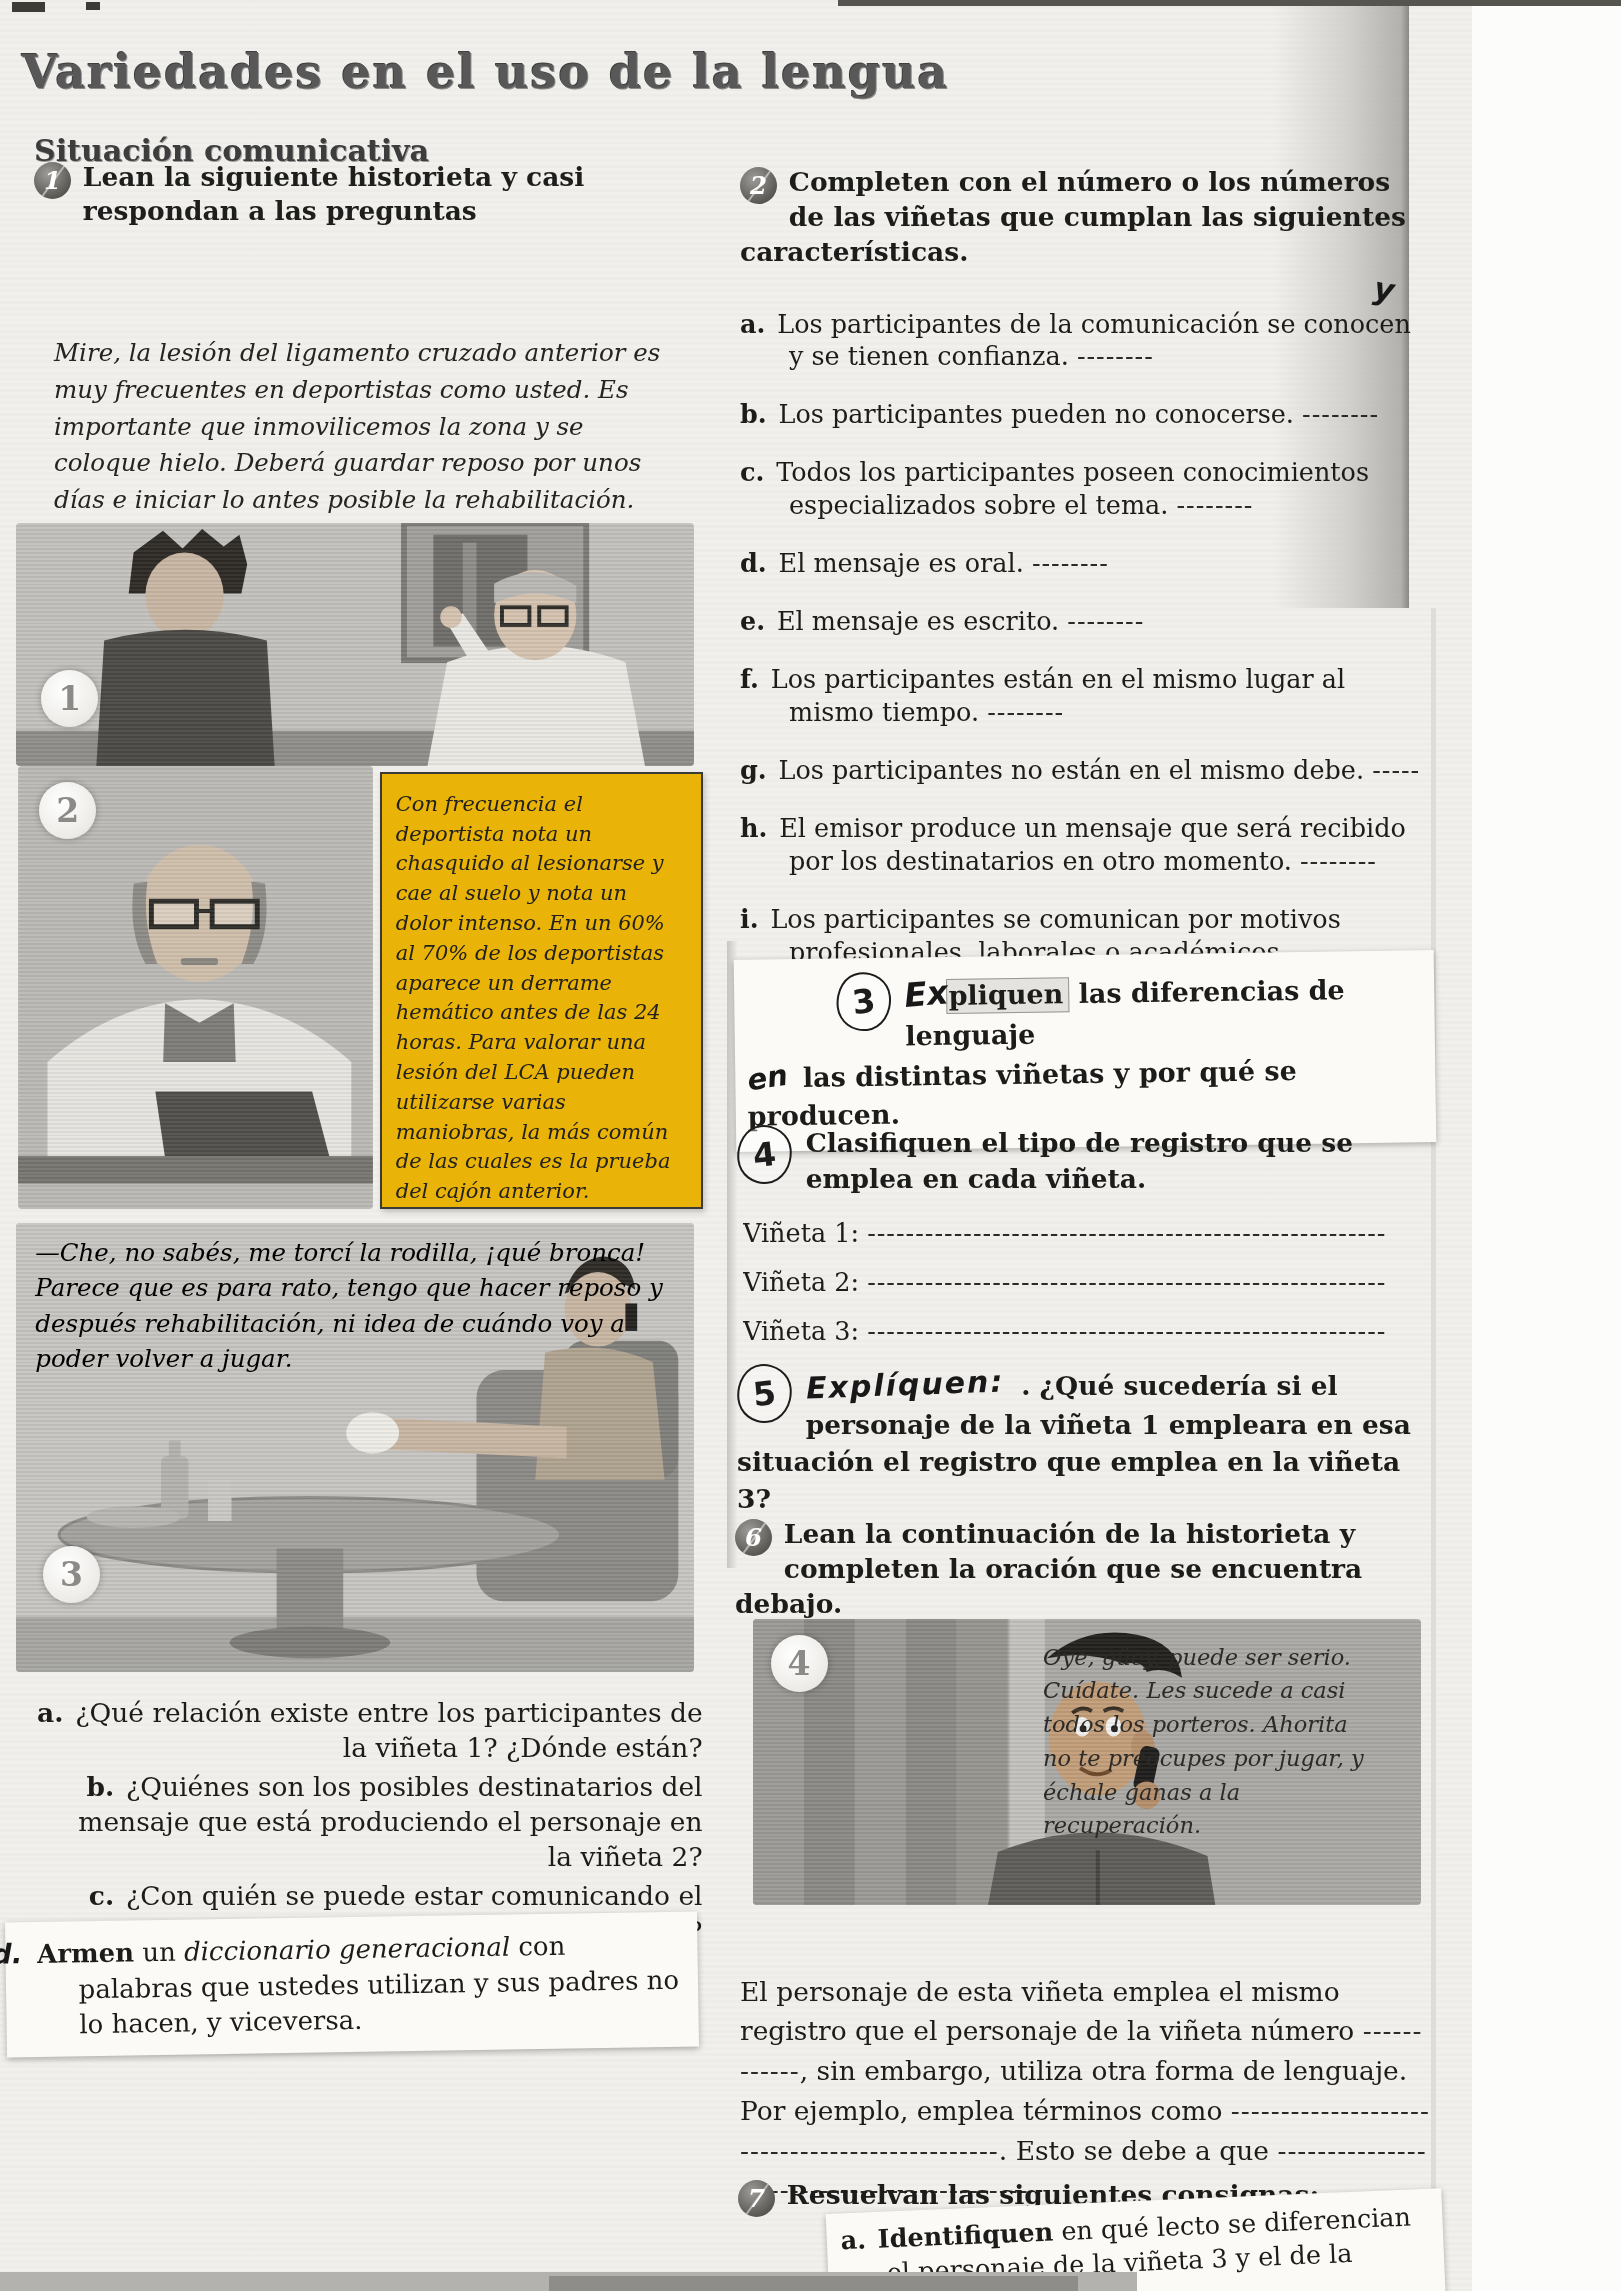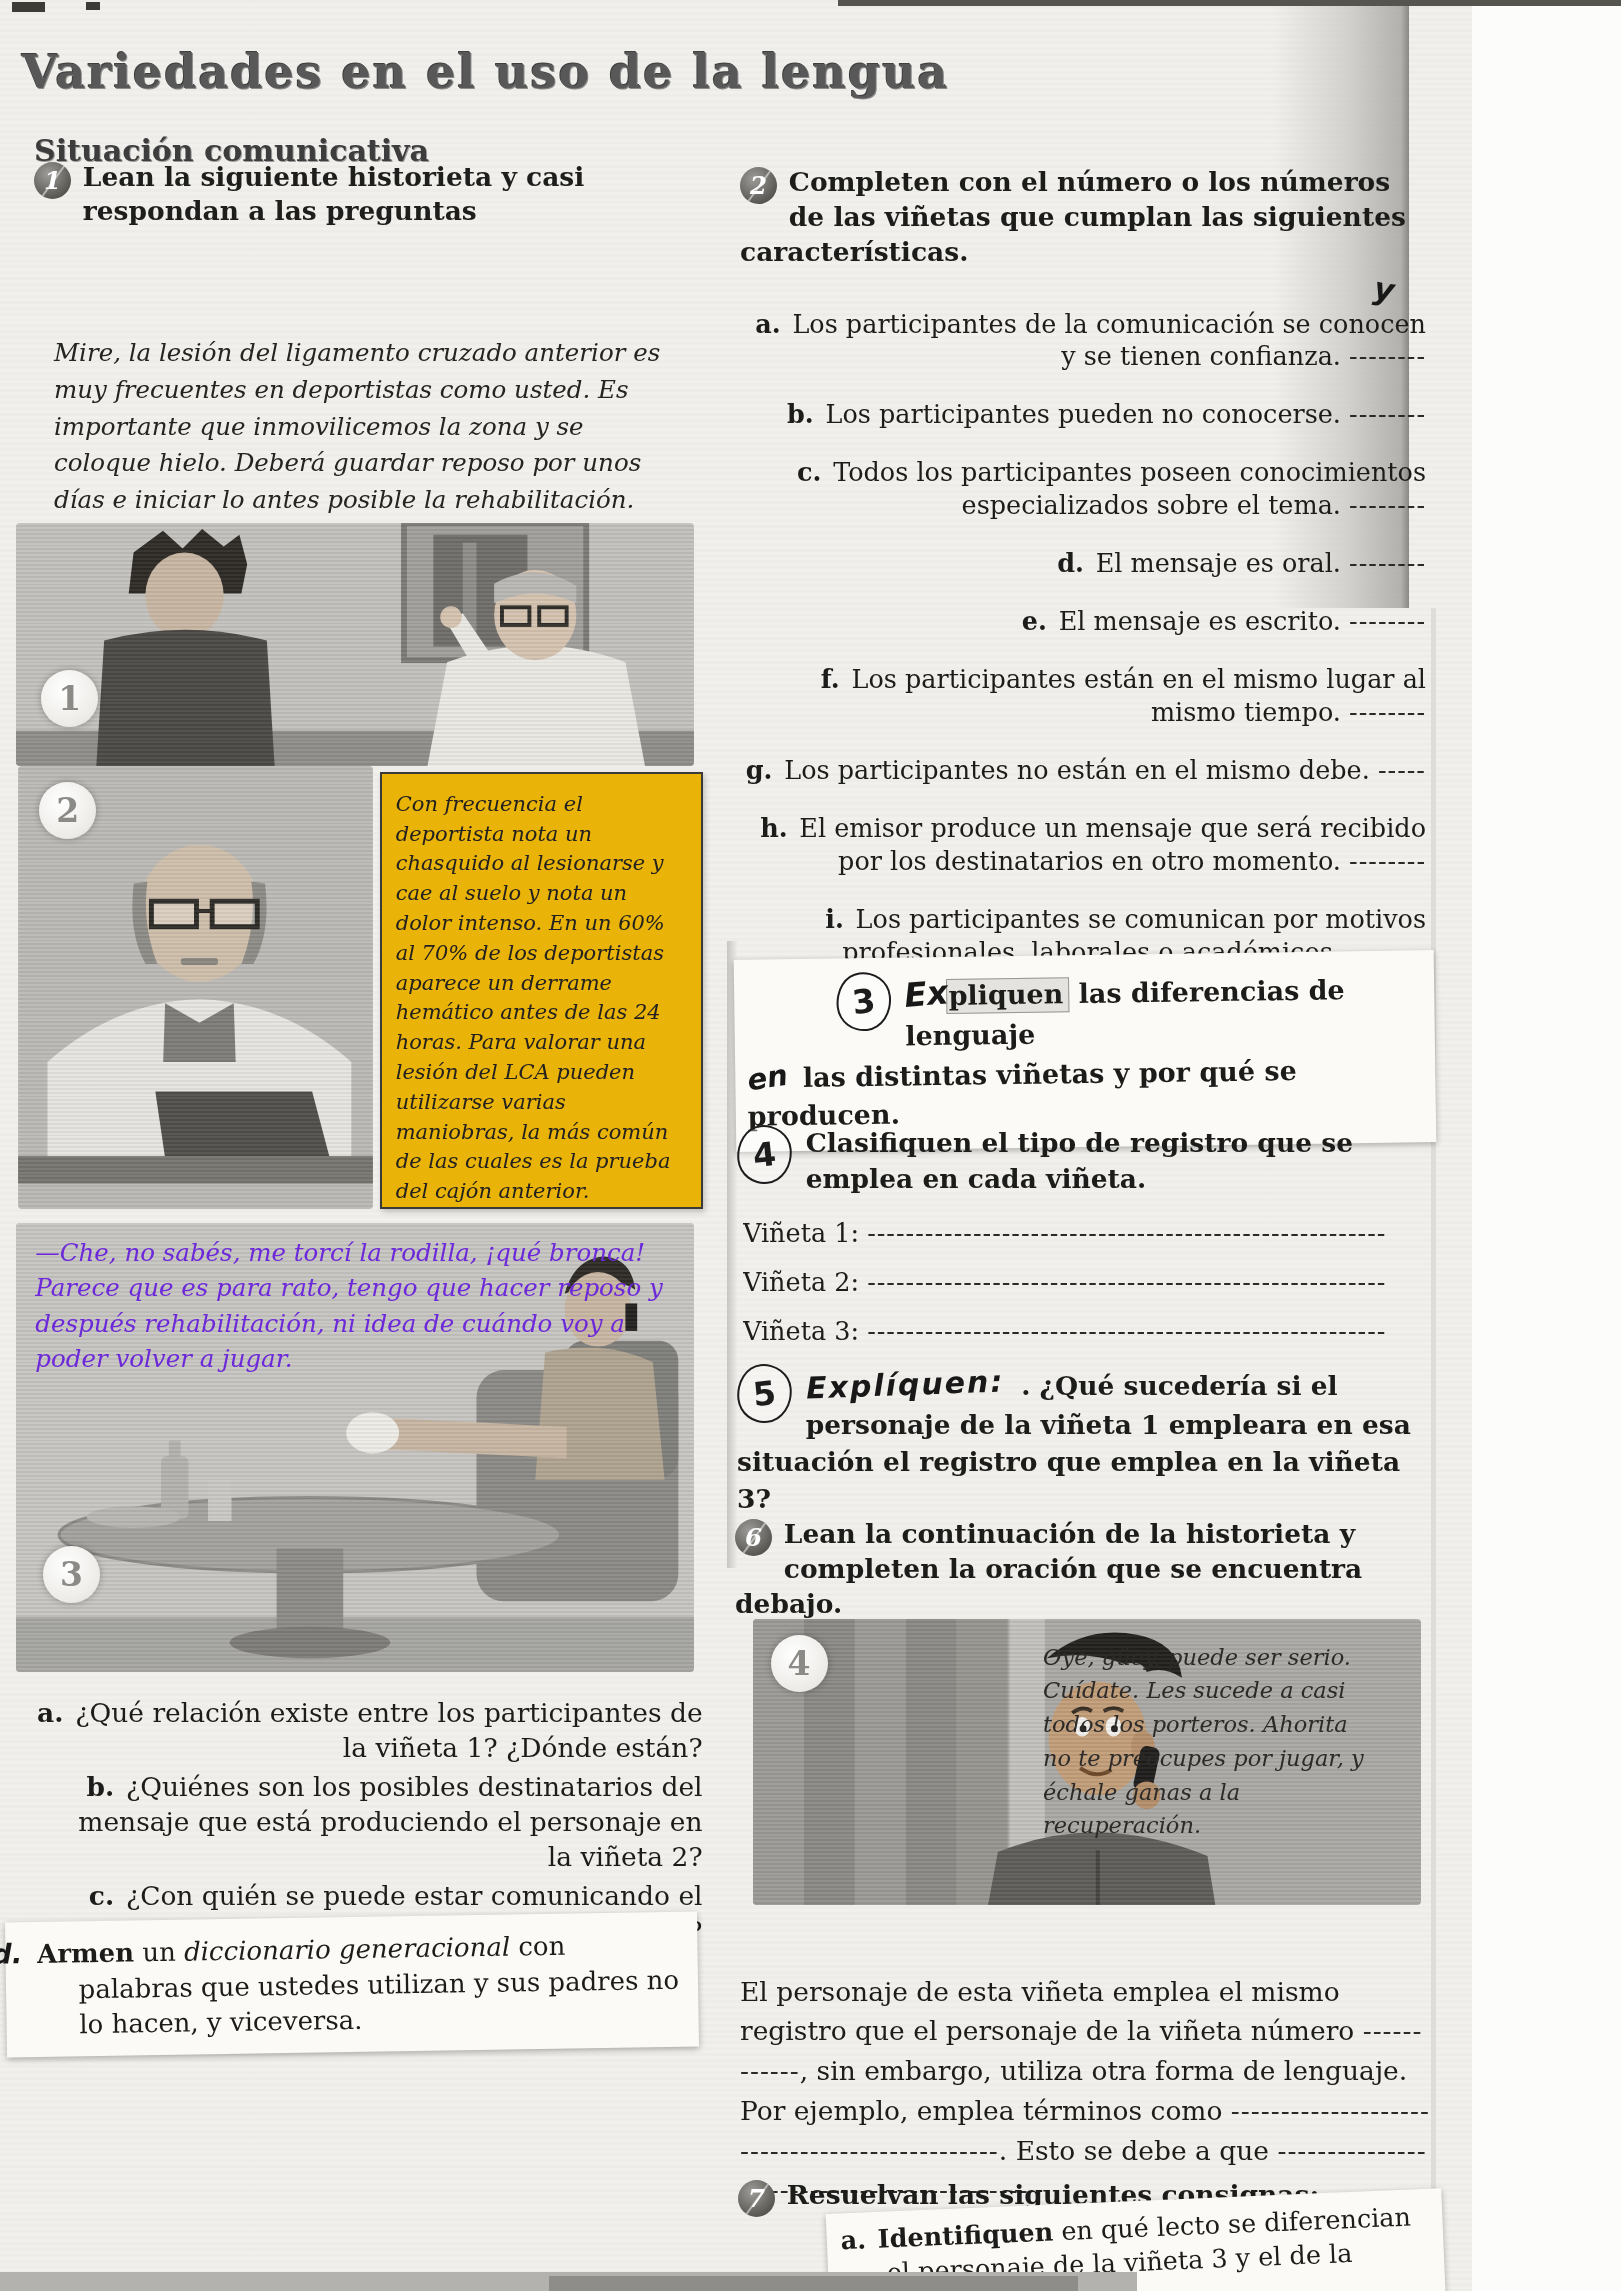--- a/index.html
+++ b/index.html
@@ -43,38 +43,38 @@
       background:repeating-linear-gradient(180deg,rgba(255,255,255,.05) 0 2px,rgba(0,0,0,.05) 2px 3.9px);}
   .badge{position:absolute;width:57px;height:57px;border-radius:50%;z-index:3;
       background:radial-gradient(circle at 40% 35%,#ffffff,#ecebe7 70%,#d8d7d3);
       color:#8b8a86;font:bold 33px "DejaVu Serif",serif;display:flex;align-items:center;justify-content:center;
       box-shadow:0 0 7.8px rgba(0,0,0,.28);}
 
   .p2-textbox{position:absolute;left:380px;top:772px;width:323px;height:437px;box-sizing:border-box;
       background:#eab308;border:2.9px solid #3a3a36;padding:15.7px 13.7px;font-style:italic;font-size:21px;
       line-height:1.42;color:#22211f;box-shadow:2px 2.9px 5.9px rgba(0,0,0,.2);}
   .p3-speech{position:absolute;left:19.6px;top:11.8px;width:642px;z-index:2;font-style:italic;font-size:24.5px;
-      line-height:1.45;color:#6d28d9;}
+      line-height:1.45;color:#000000;}
   .p4-speech{position:absolute;left:290px;top:21.6px;width:328px;z-index:2;font-style:italic;font-size:22.5px;
       line-height:1.5;color:#2c2b29;}
 
   .qlist{position:absolute;left:21.6px;top:1696px;width:681px;font-size:26.5px;line-height:1.32;}
   .q{padding-left:51px;text-indent:-51px;margin:0 0 3.9px 0;text-align:right;}
   .lab{font-weight:bold;margin-right:11.8px;}
   .b{font-weight:bold;}
 
   .slip{position:absolute;background:#fbfaf7;box-shadow:0 2px 5.9px rgba(0,0,0,.3);}
   .slip-d{left:5.9px;top:1917px;width:692px;padding:13.7px 15.7px;box-sizing:border-box;
       transform:rotate(-0.9deg);font-size:26px;line-height:1.35;}
   .slip-d p{margin:0;padding-left:57px;text-indent:-43px;}
   .dlab{font-size:27.4px;margin-right:2px;}
 
   .ex2-block{position:absolute;left:740px;top:165px;width:691px;font-size:26.5px;font-weight:bold;line-height:1.32;}
   .ex2-list{position:absolute;left:740px;top:282px;width:686px;font-size:25.5px;line-height:1.28;}
-  .li{padding-left:49px;text-indent:-49px;margin-bottom:5.9px;text-align:right;}
+  .li{padding-left:49px;text-indent:-49px;margin-bottom:5.9px;}
   .blank{font-weight:normal;letter-spacing:1px;color:#2a2a28;}
   .hand-y{position:absolute;left:1374px;top:271px;font-size:31px;transform:rotate(9deg);z-index:4;}
 
   .slip-ex3{left:735px;top:955px;width:700px;padding:13.7px 11.8px 15.7px 11.8px;box-sizing:border-box;
       transform:rotate(-0.8deg);font-size:27px;font-weight:bold;line-height:1.4;}
   .slip-ex3 .hand-circle{margin-left:90px;}
   .printed-verb{background:#e4e3df;border:1px solid #97968f;padding:0 4.9px 2px 1px;}
   .hand-ex{font-size:33px;transform:rotate(-4deg);margin-right:-2px;}
   .hand-en{font-size:29px;transform:rotate(-8deg);margin-right:5.9px;}
 

